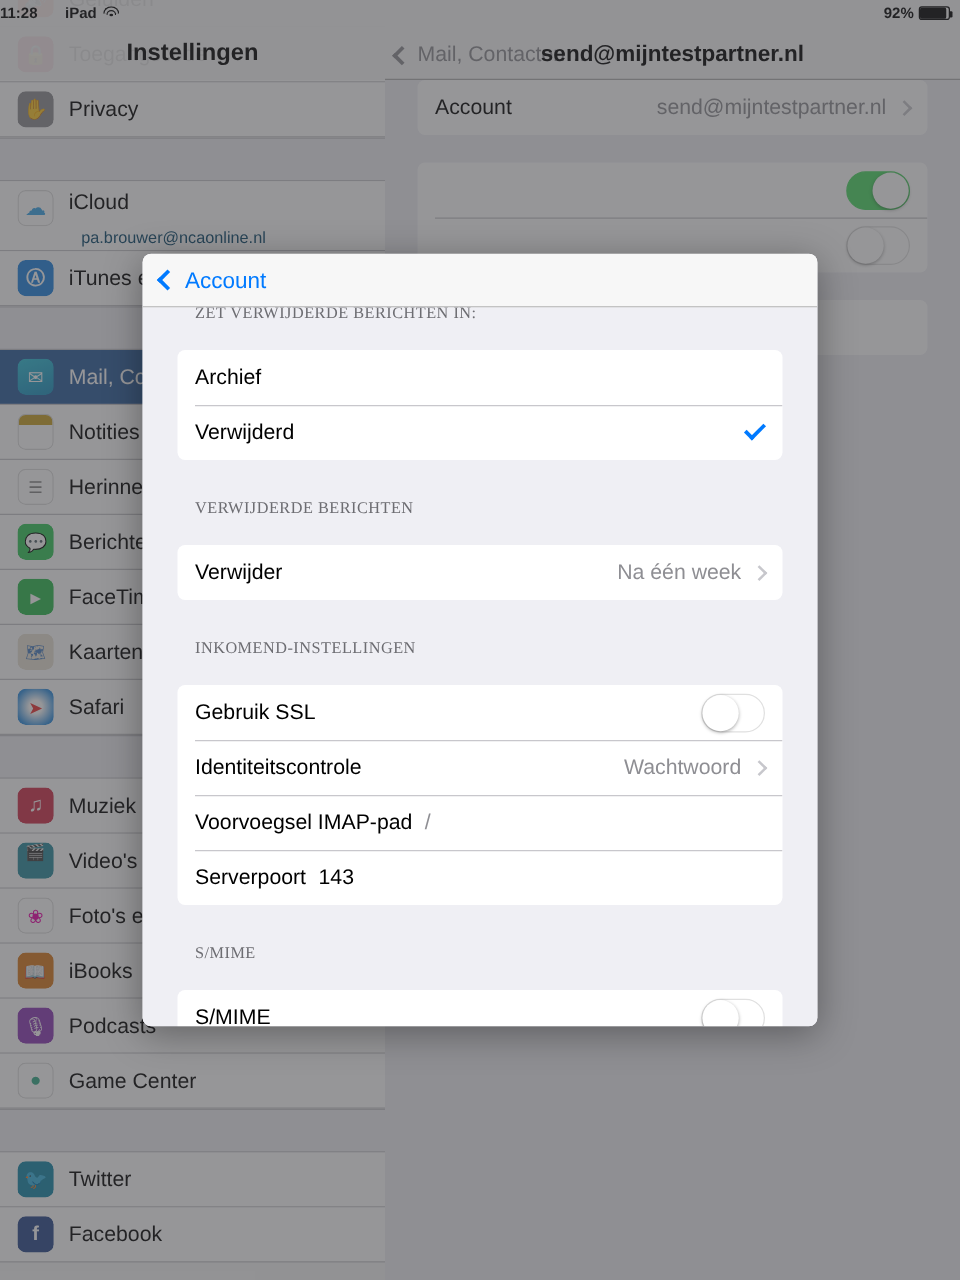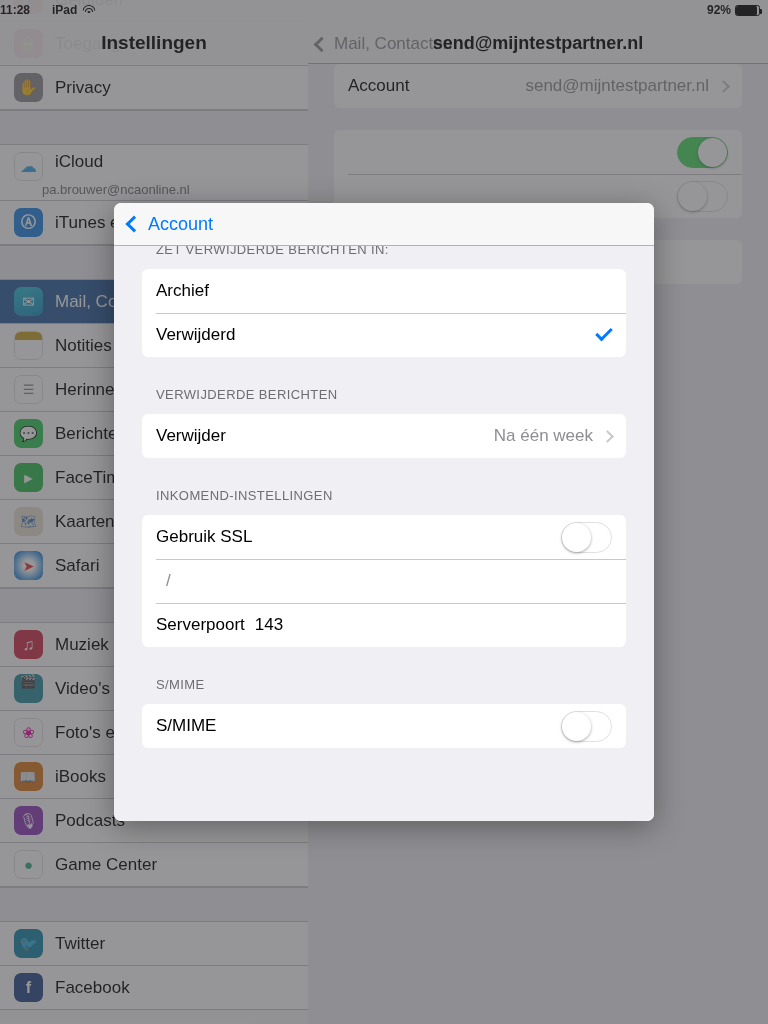--- a/index.html
+++ b/index.html
@@ -52,21 +52,21 @@
   .sb-row {
     height: 44px; display: flex; align-items: center;
     padding-left: 14px; background: #fff;
     border-bottom: 1px solid #c8c7cc; position: relative;
   }
   .sb-row.sel { background: #2a5d9c; }
   .sb-row.sel .sb-label { color: #fff; }
   .sb-icon { width: 29px; height: 29px; border-radius: 6.5px; flex: 0 0 29px; margin-right: 12px;
              display:flex; align-items:center; justify-content:center; font-size: 16px; color: #fff; overflow:hidden; position:relative;}
   .sb-label { font-size: 17px; color: #000; }
-  .sb-sub { font-size: 13px; color: #737373; position: absolute; left: 42px; bottom: 3px; }
+  .sb-sub { font-size: 13px; color: #0c4a6e; position: absolute; left: 65px; bottom: 3px; }
   .sb-gap { height: 35px; background: #efeff4; border-bottom: 1px solid #c8c7cc; border-top: 1px solid #c8c7cc;}
   .sb-rowtall { height: 56px; align-items: flex-start; padding-top: 7px; }
 
   
   .detail { position: absolute; top: 0; left: 308px; width: 460px; height: 1024px; background: #efeff4; }
   .dt-navbar { position: absolute; top: 0; left: 0; width: 460px; height: 64px; background: rgba(248,248,248,0.92);
                display: flex; align-items: flex-end; padding-bottom: 9px; z-index: 3; border-bottom: 1px solid #b2b2b2;}
   .dt-back { display: flex; align-items: center; margin-left: 8px; color: #8e8e93; font-size: 17px; }
   .dt-title { position: absolute; left: 0; width: 460px; text-align: center; font-size: 18px; font-weight: bold; color: #000; pointer-events: none;}
   .chev-l { width: 11px; height: 11px; border-left: 3px solid #8e8e93; border-bottom: 3px solid #8e8e93;
@@ -97,21 +97,21 @@
     background: #efeff4; border-radius: 7px; overflow: hidden; z-index: 20;
     box-shadow: 0 6px 30px rgba(0,0,0,.35);
   }
   .m-nav { height: 43px; background: #f7f7f7; border-bottom: 1px solid #b2b2b2;
            display: flex; align-items: center; position: relative; }
   .m-back { display: flex; align-items: center; margin-left: 14px; color: #007aff; font-size: 18px; cursor: pointer; }
   .m-back .chev { width: 12px; height: 12px; border-left: 3px solid #007aff; border-bottom: 3px solid #007aff;
                   transform: rotate(45deg); margin-right: 8px; }
   .m-title { position: absolute; left: 0; width: 540px; text-align: center; font-size: 17px; font-weight: bold; color: #000; pointer-events:none;}
   .m-body { position: absolute; top: 43px; left: 0; width: 540px; height: 575px; overflow: hidden; background: #efeff4; }
-  .m-hdr { font-size: 13px; color: #6d6d72; letter-spacing: .4px; padding: 0 0 12px 42px; }
+  .m-hdr { font-size: 13px; color: #6d6d72; letter-spacing: .4px; padding: 0 0 22px 42px; font-family: Liberation Serif, serif; }
   .m-card { background: #fff; border-radius: 6px; margin: 0 28px; overflow: hidden; }
   .m-row { height: 44px; display: flex; align-items: center; padding: 0 14px; position: relative; }
   .m-row + .m-row::before { content:""; position:absolute; top:0; left:14px; right:0; height:1px; background:#c8c7cc; }
   .m-row .lbl { font-size: 17px; color: #000; }
   .m-row .inline-val { font-size: 17px; color: #8e8e93; margin-left: 10px; }
   .m-row .inline-val.dark { color: #000; }
   .m-row .val { margin-left: auto; font-size: 17px; color: #8e8e93; }
   .check { margin-left: auto; width: 16px; height: 9px; border-left: 3px solid #007aff; border-bottom: 3px solid #007aff;
            transform: rotate(-45deg); margin-bottom: 5px; }
   .sp30 { height: 30px; }
@@ -345,20 +345,26 @@
         <div class="sp30"></div>
         <div class="m-hdr">INKOMEND-INSTELLINGEN</div>
         <div class="m-card">
           <div class="m-row">
       <span class="lbl">Gebruik SSL</span>
             <span class="toggle">
               <i></i>
             </span>
           </div>
           <div class="m-row">
+      <span class="lbl">Identiteitscontrole</span>
+            <span class="val">Wachtwoord</span>
+            <span class="chev-r"></span>
+          </div>
+          <div class="m-row">
+      <span class="lbl">Voorvoegsel IMAP-pad</span>
             <span class="inline-val">/</span>
           </div>
           <div class="m-row">
       <span class="lbl">Serverpoort</span>
             <span class="inline-val dark">143</span>
           </div>
         </div>
         <div class="sp30"></div>
         <div class="m-hdr">S/MIME</div>
         <div class="m-card">

